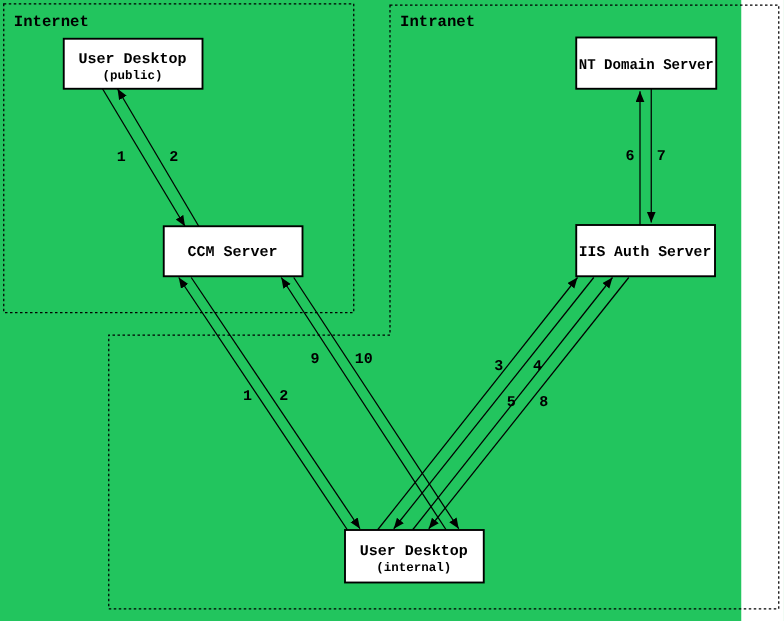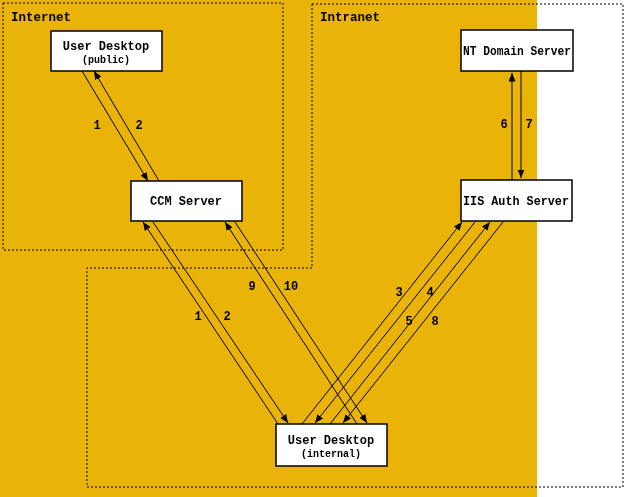--- a/index.html
+++ b/index.html
@@ -2,23 +2,23 @@
 <html><head>
 <meta charset="utf-8">
 <style>
   html, body {
     margin: 0;
     padding: 0;
     background: #ffffff;
   }
   #stage {
     position: relative;
-    width: 537px;
+    width: 593px;
     height: 497px;
-    background: #eab308;
+    background: #22c55e;
     font-family: "Liberation Mono", "DejaVu Sans Mono", monospace;
   }
   svg { display: block; }
   .zone-border {
     fill: none;
     stroke: #000000;
     stroke-width: 1;
     stroke-dasharray: 2 2;
   }
   .node-box {

